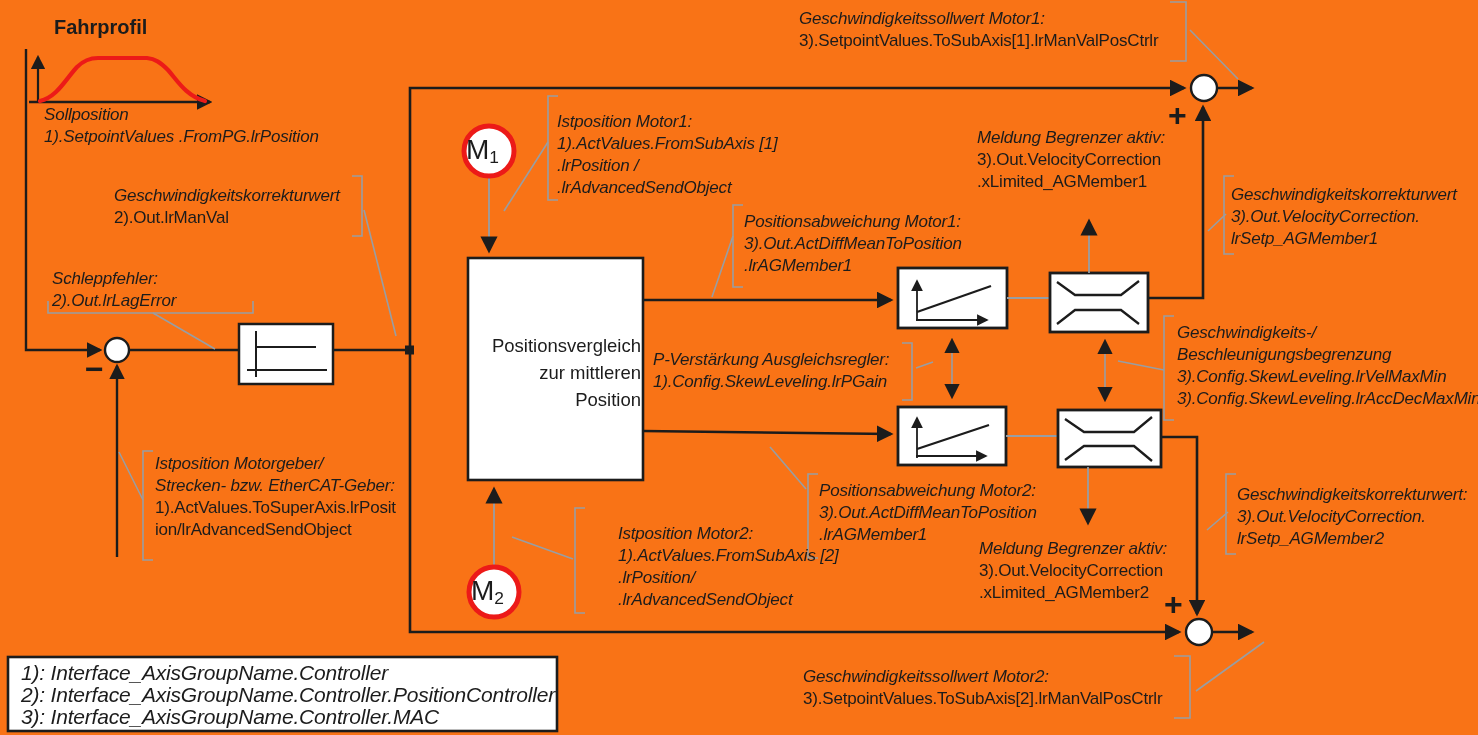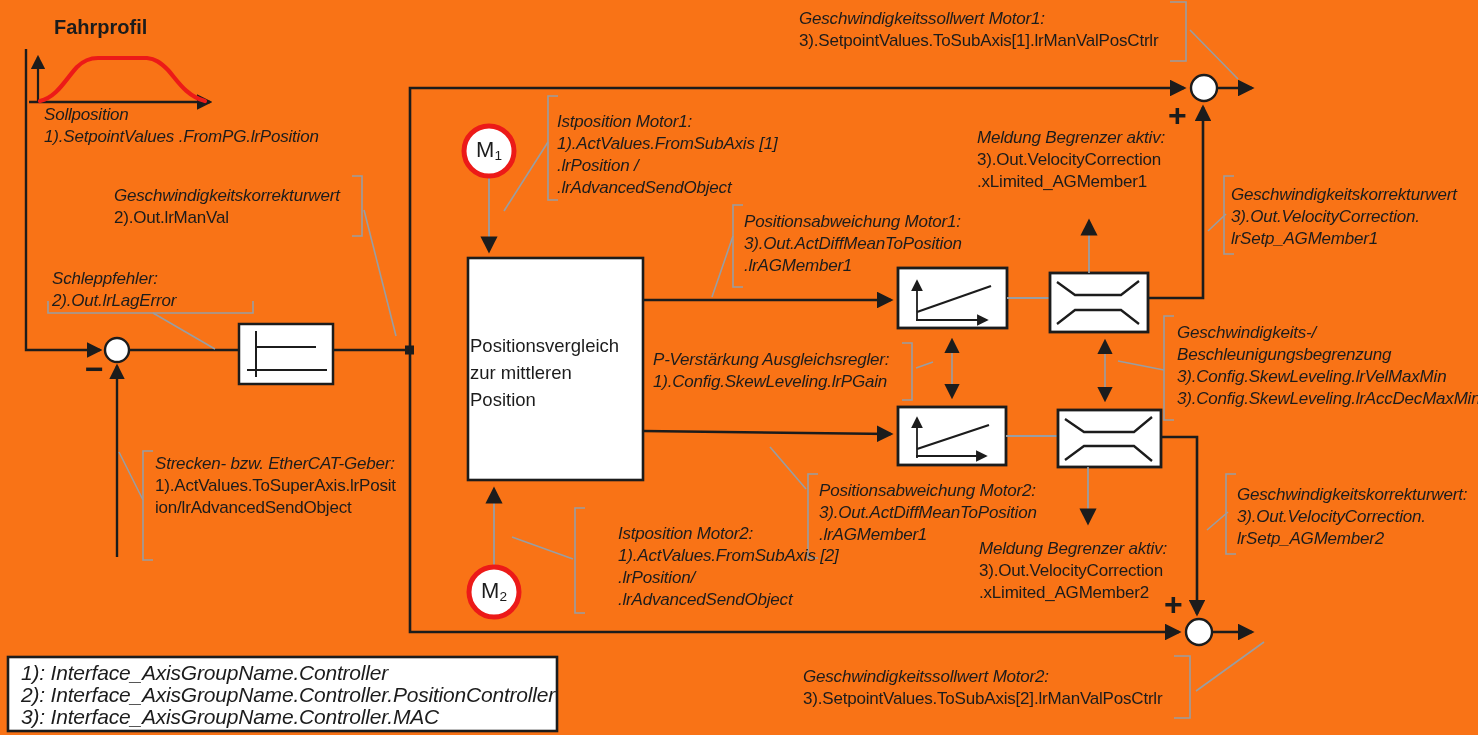--- a/index.html
+++ b/index.html
@@ -4,22 +4,22 @@
 <style>
   :root{ --line:#1c1c1c; --red:#ec1a18; --callout:#989ea4; }
   *{margin:0;padding:0;box-sizing:border-box}
   body{font-family:"Liberation Sans",sans-serif;background:#fff}
   .stage{position:relative;width:1478px;height:735px;background:#f97316;overflow:hidden;color:var(--line)}
   .stage svg{position:absolute;left:0;top:0}
   .lbl{position:absolute;font-size:17px;line-height:22px;white-space:nowrap;letter-spacing:-0.2px}
   .t{font-weight:normal;font-style:italic}
   .it{font-style:italic}
   .ttl{position:absolute;font-size:20px;font-weight:bold;white-space:nowrap}
-  .box-text{position:absolute;text-align:left;font-size:18.5px;line-height:27px}
-  .motor{position:absolute;font-size:22px;line-height:34px;text-align:center}
+  .box-text{position:absolute;text-align:right;font-size:18.5px;line-height:27px}
+  .motor{position:absolute;font-size:28px;line-height:34px;}
   .motor sub{font-size:0.62em;vertical-align:-0.25em}
   .sign{position:absolute;font-size:32px;line-height:30px;font-weight:bold}
   .legend{font-size:21px}
   
   .k{stroke:var(--line);fill:none}
   .g{stroke:var(--callout);fill:none}
   .r{stroke:var(--red);fill:none;stroke-linecap:round;stroke-linejoin:round}
   .w{fill:#fff}
   .fk{fill:var(--line);stroke:none}
 </style>
@@ -133,20 +133,21 @@
     <div>2).Out.lrManVal</div>
   </div>
 
   <div class="lbl" style="left:52px;top:268px">
     <div class="t">Schleppfehler:</div>
     <div class="it">2).Out.lrLagError</div>
   </div>
 
 
   <div class="lbl" style="left:155px;top:453px">
+    <div class="t">Istposition Motorgeber/</div>
     <div class="t">Strecken- bzw. EtherCAT-Geber:</div>
     <div>1).ActValues.ToSuperAxis.lrPosit</div>
     <div>ion/lrAdvancedSendObject</div>
   </div>
 
   <div class="lbl" style="left:557px;top:111px">
     <div class="t">Istposition Motor1:</div>
     <div class="it">1).ActValues.FromSubAxis [1]</div>
     <div class="it">.lrPosition /</div>
     <div class="it">.lrAdvancedSendObject</div>

